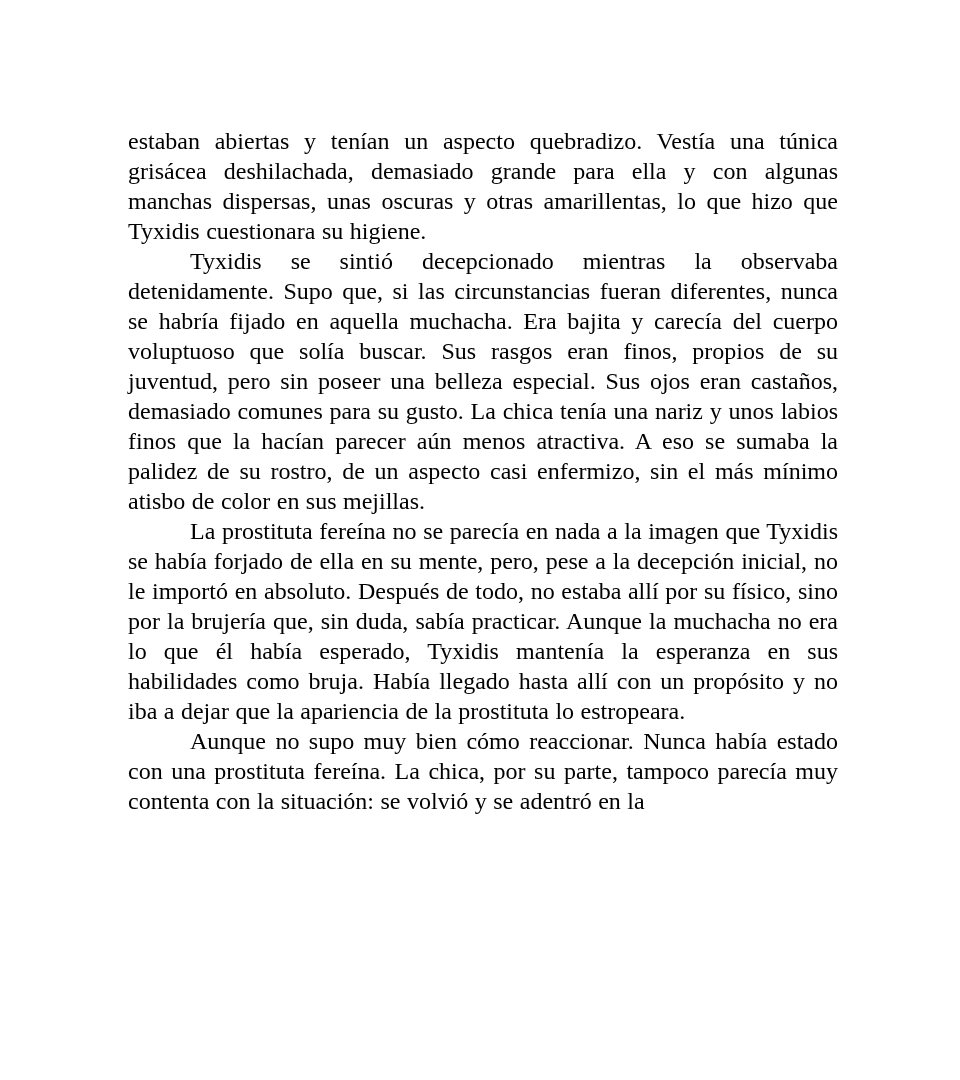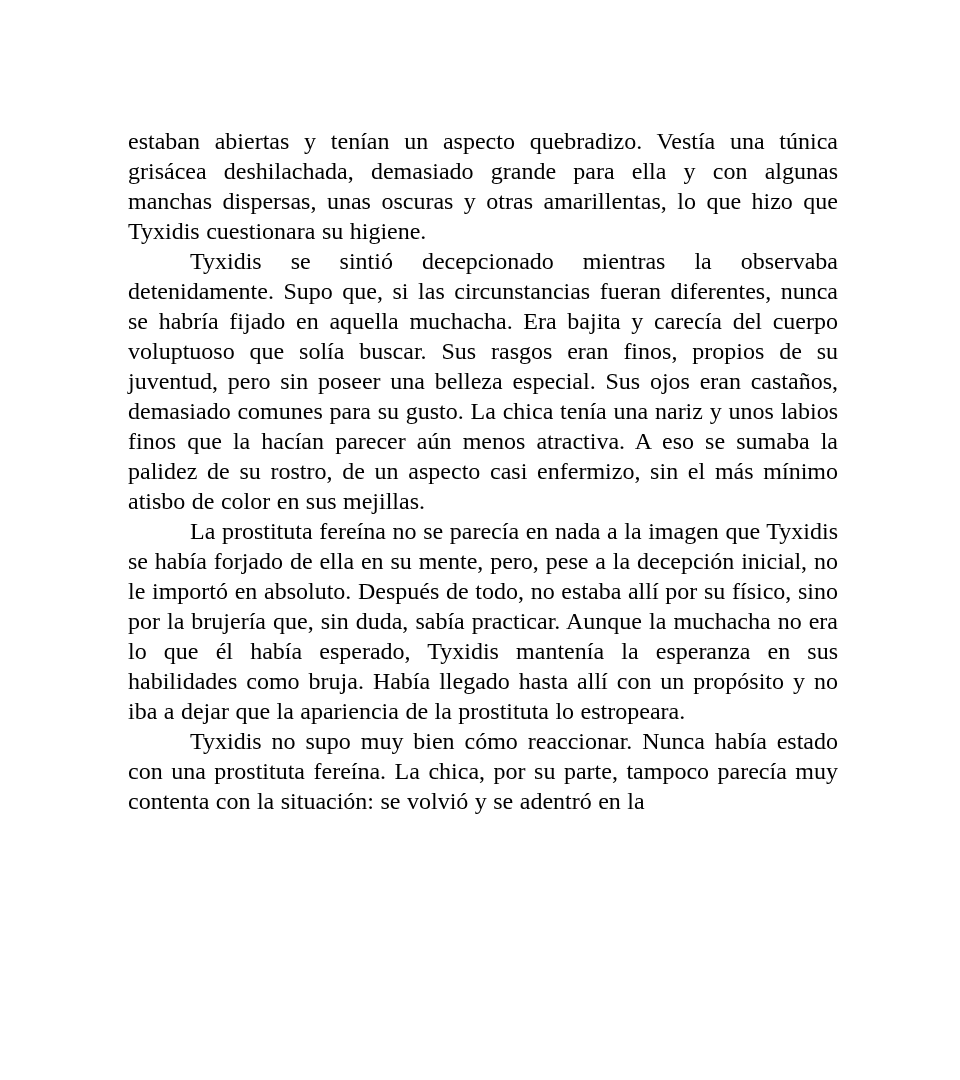--- a/index.html
+++ b/index.html
@@ -46,15 +46,15 @@
   }
 </style>
 </head>
 <body>
 
 <div class="page">
   <div class="text-block">
     <p class="para noindent">estaban abiertas y tenían un aspecto quebradizo. Vestía una túnica grisácea deshilachada, demasiado grande para ella y con algunas manchas dispersas, unas oscuras y otras amarillentas, lo que hizo que Tyxidis cuestionara su higiene.</p>
     <p class="para">Tyxidis se sintió decepcionado mientras la observaba detenidamente. Supo que, si las circunstancias fueran diferentes, nunca se habría fijado en aquella muchacha. Era bajita y carecía del cuerpo voluptuoso que solía buscar. Sus rasgos eran finos, propios de su juventud, pero sin poseer una belleza especial. Sus ojos eran castaños, demasiado comunes para su gusto. La chica tenía una nariz y unos labios finos que la hacían parecer aún menos atractiva. A eso se sumaba la palidez de su rostro, de un aspecto casi enfermizo, sin el más mínimo atisbo de color en sus mejillas.</p>
     <p class="para">La prostituta fereína no se parecía en nada a la imagen que Tyxidis se había forjado de ella en su mente, pero, pese a la decepción inicial, no le importó en absoluto. Después de todo, no estaba allí por su físico, sino por la brujería que, sin duda, sabía practicar. Aunque la muchacha no era lo que él había esperado, Tyxidis mantenía la esperanza en sus habilidades como bruja. Había llegado hasta allí con un propósito y no iba a dejar que la apariencia de la prostituta lo estropeara.</p>
-    <p class="para">Tyxidis no supo muy bien cómo reaccionar. Nunca había estado con una prostituta fereína. La chica, por su parte, tampoco parecía muy contenta con la situación: se volvió y se adentró en la</p>
+    <p class="para">Aunque no supo muy bien cómo reaccionar. Nunca había estado con una prostituta fereína. La chica, por su parte, tampoco parecía muy contenta con la situación: se volvió y se adentró en la</p>
   </div>
 </div>
 
 </body></html>

